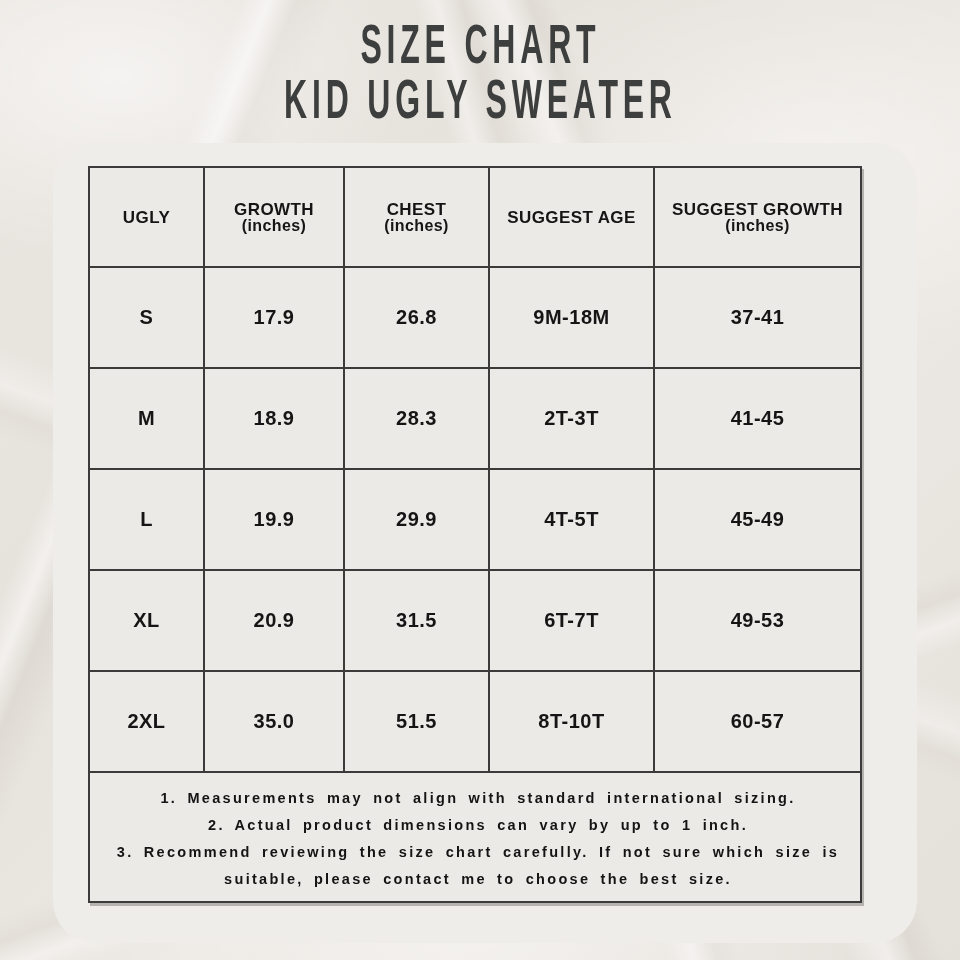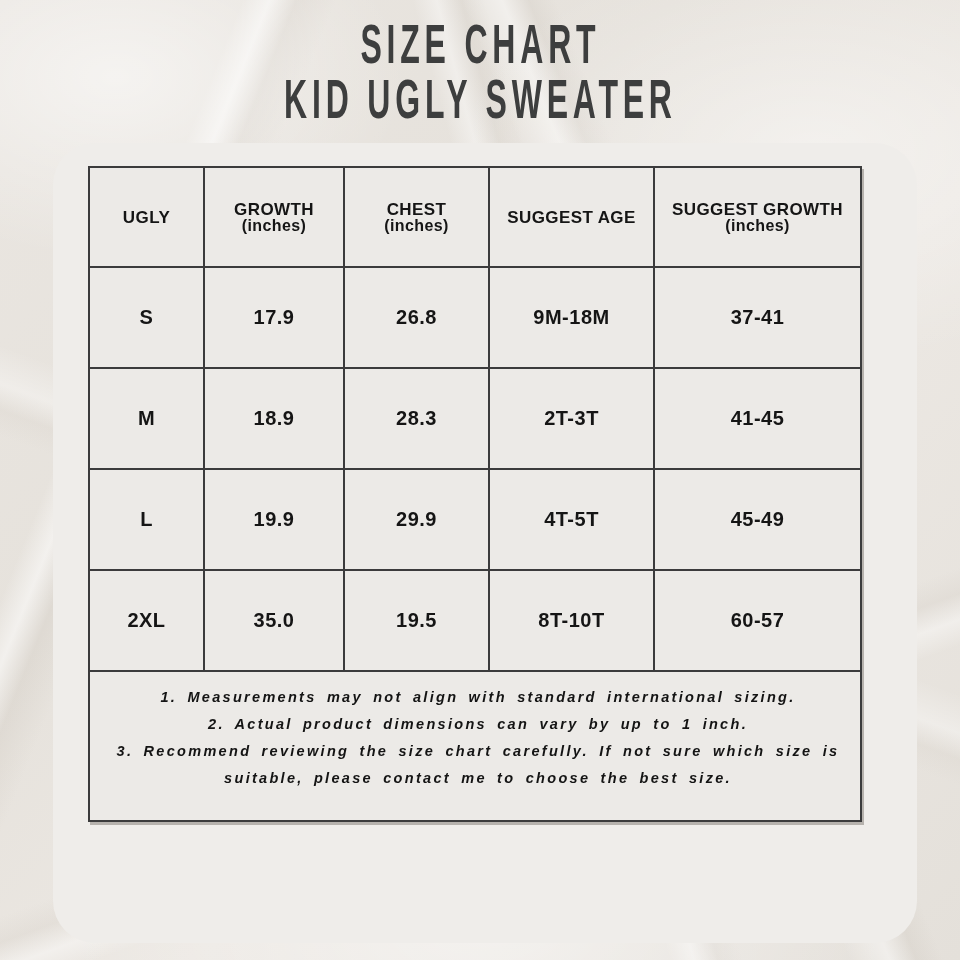--- a/index.html
+++ b/index.html
@@ -77,22 +77,21 @@
     color: #151515;
   }
   tr.header-row th { height: 100px; }
   tr.data-row  td { height: 101px; font-size: 20px; font-weight: bold; letter-spacing: 0.5px; }
   .h-label { font-size: 17px; font-weight: bold; letter-spacing: 0.4px; line-height: 1; }
   .h-sub   { font-size: 16px; font-weight: bold; letter-spacing: 0.4px; line-height: 1; }
 
   td.notes-cell {
     height: 126px;
     text-align: left;
-    padding: 12px 20px 28px 26px;
-    font-style: italic;
+    padding: 12px 20px 8px 26px;
   }
   .note-line {
     font-size: 14.5px;
     font-weight: bold;
     letter-spacing: 2.3px;
     word-spacing: 4px;
     line-height: 27px;
     color: #141414;
   }
 </style>
@@ -155,23 +154,30 @@
           <td>41-45</td>
         </tr>
         <tr class="data-row">
           <td>L</td>
           <td>19.9</td>
           <td>29.9</td>
           <td>4T-5T</td>
           <td>45-49</td>
         </tr>
         <tr class="data-row">
+          <td>XL</td>
+          <td>20.9</td>
+          <td>31.5</td>
+          <td>6T-7T</td>
+          <td>49-53</td>
+        </tr>
+        <tr class="data-row">
           <td>2XL</td>
           <td>35.0</td>
-          <td>19.5</td>
+          <td>51.5</td>
           <td>8T-10T</td>
           <td>60-57</td>
         </tr>
         <tr>
           <td class="notes-cell" colspan="5">
             <div class="note-line">1. Measurements may not align with standard international sizing.</div>
             <div class="note-line">2. Actual product dimensions can vary by up to 1 inch.</div>
             <div class="note-line">3. Recommend reviewing the size chart carefully. If not sure which size is suitable, please contact me to choose the best size.</div>
           </td>
         </tr>

